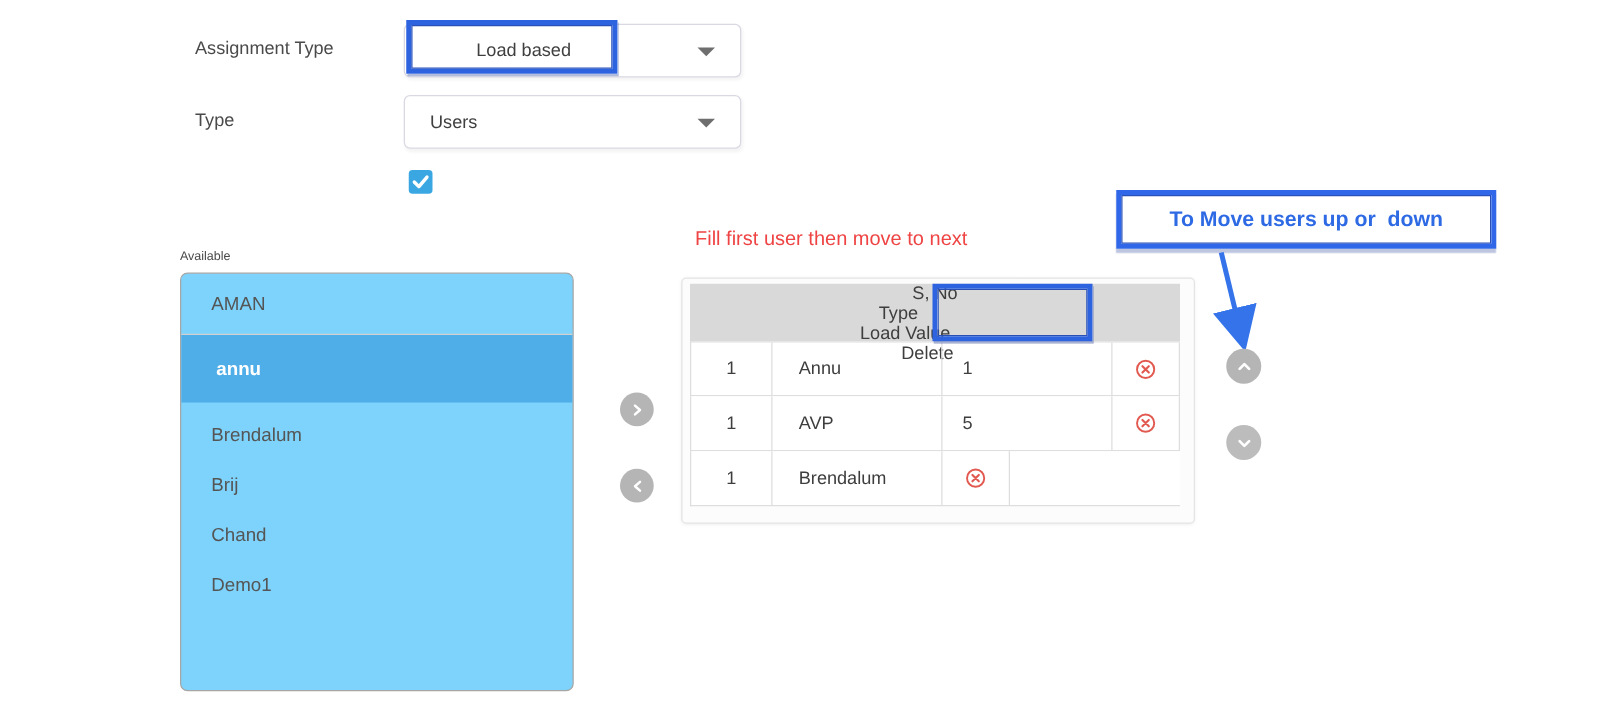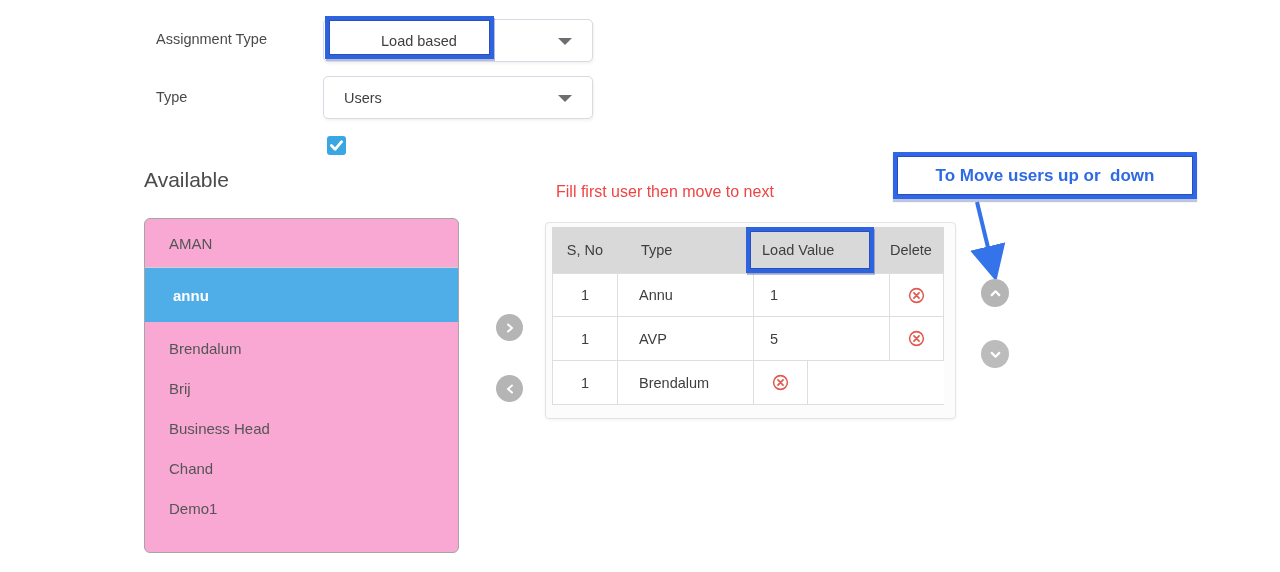--- a/index.html
+++ b/index.html
@@ -15,36 +15,36 @@
   .caret{position:absolute;right:20px;top:50%;margin-top:-3px;width:0;height:0;
          border-left:7px solid transparent;border-right:7px solid transparent;border-top:7px solid #6e6e6e;}
 
   .anno-box{position:absolute;border:4px solid #2e63e0;box-shadow:inset 0 0 0 1px #2a50b8, 1px 2px 0 rgba(36,64,150,0.35);
             box-sizing:border-box;pointer-events:none;background:transparent;}
 
   .checkbox{position:absolute;left:327px;top:136px;width:19px;height:19px;background:#3ba7e2;
             border-radius:3px;display:flex;align-items:center;justify-content:center;cursor:pointer;border:none;padding:0;}
 
   .listbox{position:absolute;left:144px;top:218px;width:315px;height:335px;border:1px solid #a6a6a6;
-           border-radius:6px;background:#f9a8d4;overflow:hidden;box-sizing:border-box;}
+           border-radius:6px;background:#7dd3fc;overflow:hidden;box-sizing:border-box;}
   .list-item{display:flex;align-items:center;padding-left:24px;font-size:15px;color:#555;height:40px;cursor:pointer;}
   .list-item.first{height:48px;border-bottom:1px solid #d0d0d0;}
   .list-item.selected{height:54px;background:#4fade8;color:#fff;font-weight:700;padding-left:28px;}
   .list-item.gap-top{margin-top:6px;}
 
   .circle-btn{position:absolute;width:27px;height:27px;border-radius:50%;background:#b5b5b5;
               display:flex;align-items:center;justify-content:center;border:none;padding:0;cursor:pointer;}
   .circle-btn svg{display:block;}
 
   .title{position:absolute;font-size:16px;color:#ef4444;}
 
   .table-wrap{position:absolute;left:545px;top:222px;width:411px;height:197px;background:#fcfcfc;
               border:1px solid #e4e4e4;border-radius:4px;box-sizing:border-box;padding:4px 6px;
               box-shadow:0 1px 3px rgba(0,0,0,0.06);}
-  .thead{display:flex;height:46px;background:#d9d9d9;align-items:center;font-size:14.5px;color:#3e3e3e;width:392px;}
+  .thead{display:flex;height:46px;background:#d9d9d9;align-items:center;font-size:14.5px;color:#3e3e3e;width:392px;flex-direction:column;}
   .th{box-sizing:border-box;}
   .th-sno{width:66px;text-align:center;}
   .th-type{width:136px;padding-left:23px;}
   .th-load{width:136px;padding-left:8px;}
   .th-del{width:54px;text-align:left;}
   .trow{display:flex;height:44px;background:#fff;border-bottom:1px solid #dedede;border-left:1px solid #dedede;
         align-items:stretch;font-size:14.5px;color:#3e3e3e;width:392px;box-sizing:border-box;}
   .trow.firstrow{border-top:1px solid #dedede;}
   .td{box-sizing:border-box;display:flex;align-items:center;border-right:1px solid #dedede;}
   .td-sno{width:65px;justify-content:center;}
@@ -79,36 +79,33 @@
   </div>
 
   <button class="checkbox" aria-checked="true">
     <span style="display:flex;">
       <svg width="13" height="11" viewBox="0 0 14 11">
         <path d="M1.5 5.6l4 4 7-8.2" fill="none" stroke="#fff" stroke-width="3" stroke-linecap="round" stroke-linejoin="round"></path>
       </svg>
     </span>
   </button>
 
-  <span class="lbl" style="left:144px;top:168px;font-size:21px;">Available</span>
+  <span class="lbl" style="left:144px;top:200px;font-size:10px;">Available</span>
   <div class="listbox">
     <div class="list-item first">
         <span>AMAN</span>
       </div>
     <div class="list-item selected">
         <span>annu</span>
       </div>
     <div class="list-item gap-top">
         <span>Brendalum</span>
       </div>
     <div class="list-item">
         <span>Brij</span>
-      </div>
-    <div class="list-item">
-        <span>Business Head</span>
       </div>
     <div class="list-item">
         <span>Chand</span>
       </div>
     <div class="list-item">
         <span>Demo1</span>
       </div>
   </div>
 
   <button class="circle-btn" style="left:496px;top:314px;">

